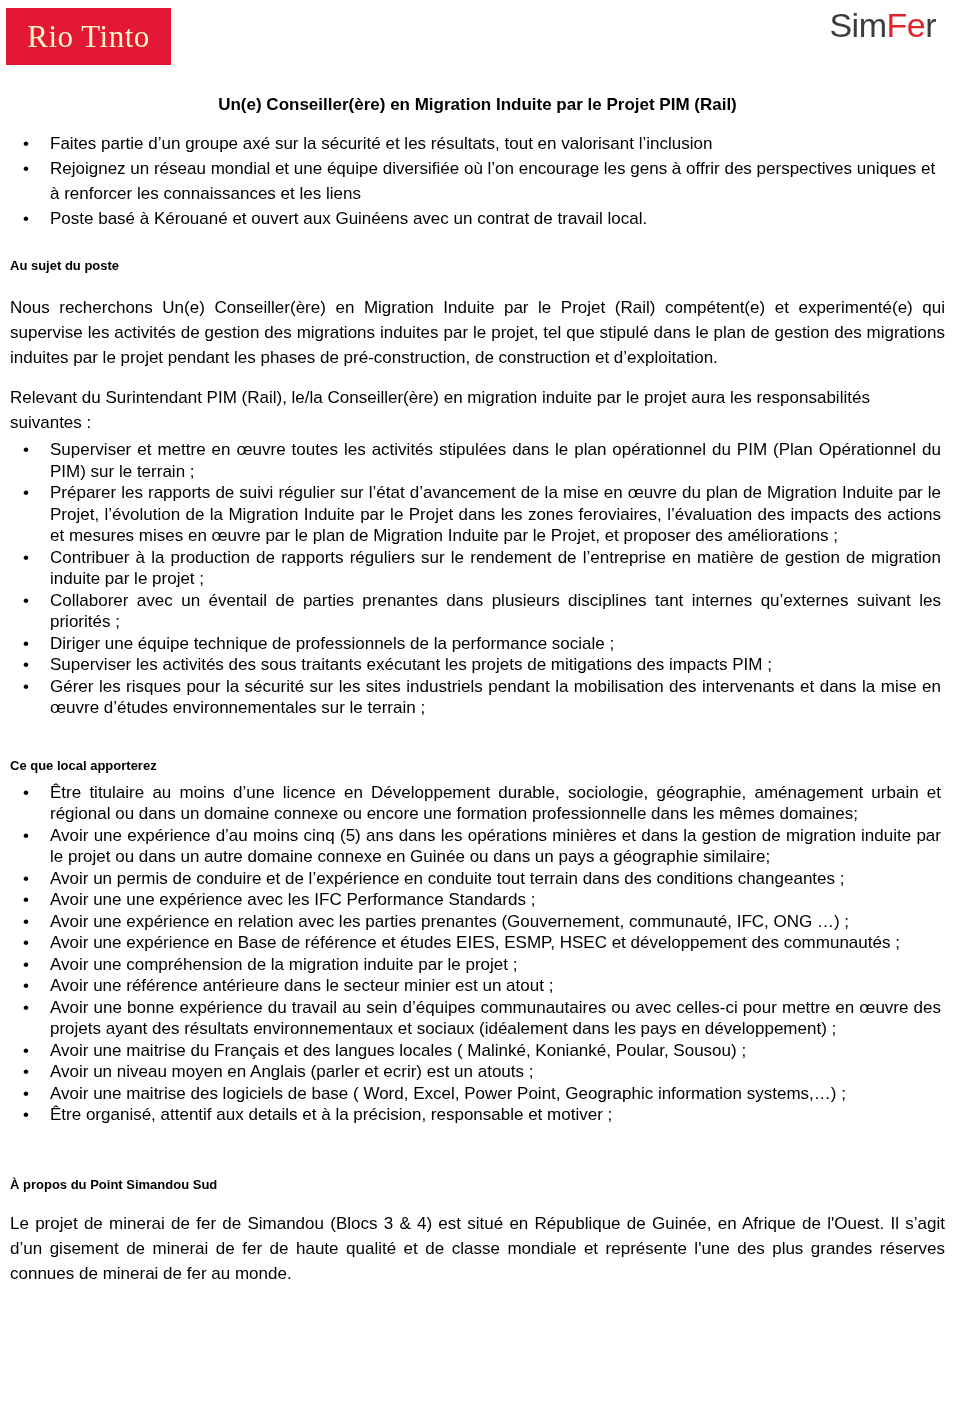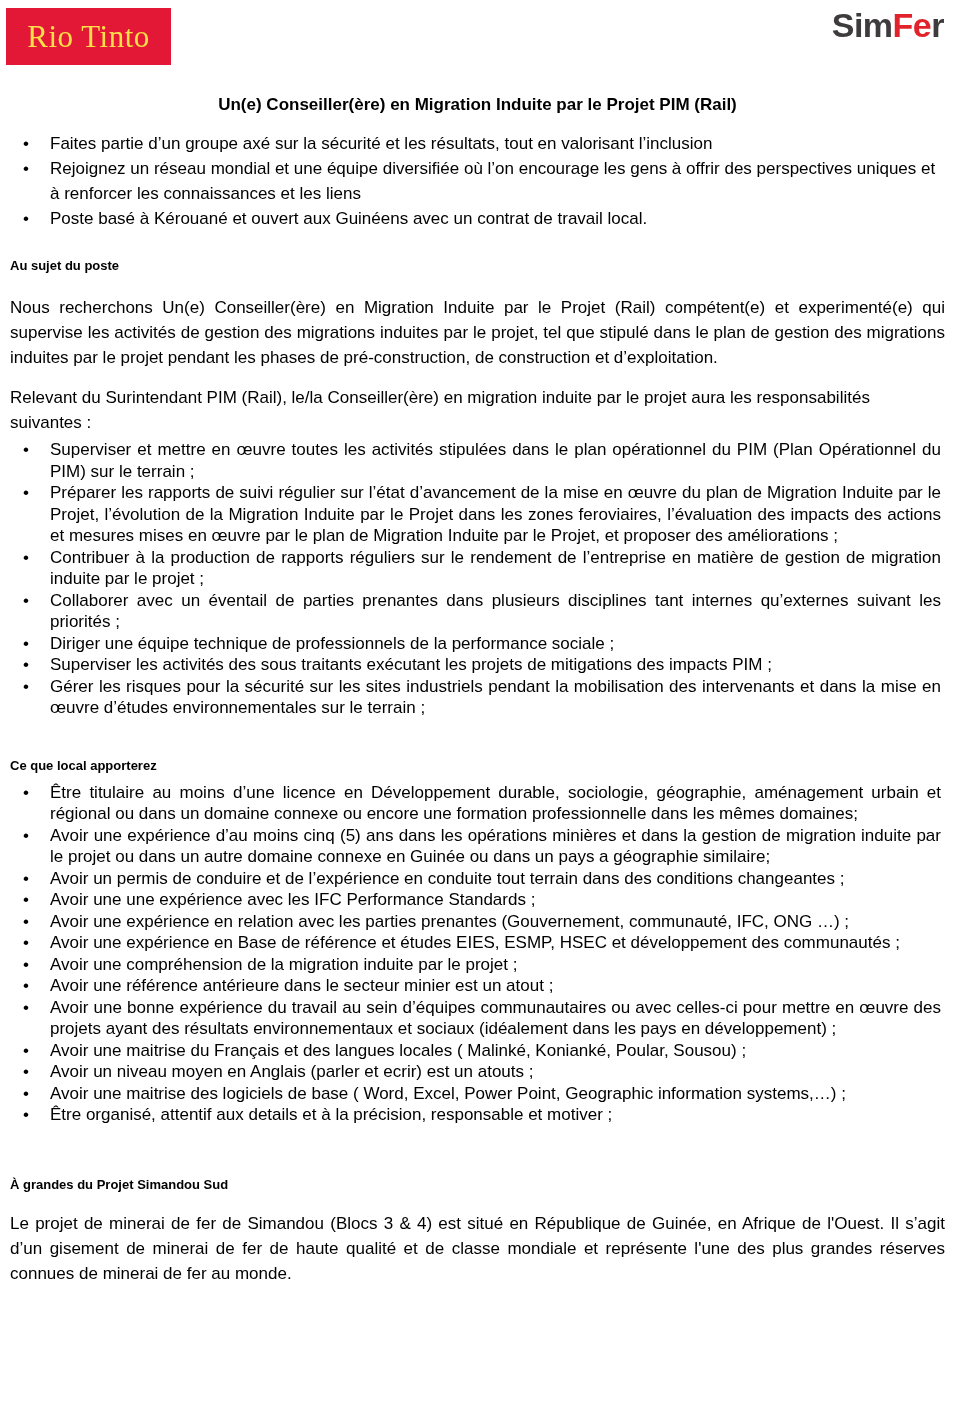--- a/index.html
+++ b/index.html
@@ -17,26 +17,26 @@
   
   .header { position: relative; height: 70px; }
   .rio-logo {
     position: absolute; left: 6px; top: 8px;
     width: 165px; height: 57px;
     background: var(--rio-red, #e31837);
     display: flex; align-items: center; justify-content: center;
   }
   .rio-text {
     font-family: "Liberation Serif", "DejaVu Serif", serif;
-    color: #fde047; font-size: 31px; letter-spacing: 0.5px;
+    color: #fef9c3; font-size: 31px; letter-spacing: 0.5px;
     white-space: nowrap;
   }
   .simfer-logo {
-    position: absolute; right: 16px; top: 6px;
-    font-size: 34px; font-weight: 700; letter-spacing: -0.5px;
+    position: absolute; right: 24px; top: 6px;
+    font-size: 34px; font-weight: 400; letter-spacing: -0.5px;
     white-space: nowrap;
   }
   .sf-dark { color: var(--simfer-dark, #3d3b3c); }
   .sf-red  { color: var(--simfer-red,  #e1242b); }
 
   
   .content { padding: 0 15px 0 10px; }
 
   .title { text-align: center; font-weight: bold; margin: 22px 0 14px 0; line-height: 25px; }
   .title-text { }
@@ -113,18 +113,18 @@
       <li>Avoir une expérience en Base de référence et études EIES, ESMP, HSEC et développement des communautés ;</li>
       <li>Avoir une compréhension de la migration induite par le projet ;</li>
       <li>Avoir une référence antérieure dans le secteur minier est un atout ;</li>
       <li>Avoir une bonne expérience du travail au sein d’équipes communautaires ou avec celles-ci pour mettre en œuvre des projets ayant des résultats environnementaux et sociaux (idéalement dans les pays en développement) ;</li>
       <li>Avoir une maitrise du Français et des langues locales ( Malinké, Konianké, Poular, Sousou) ;</li>
       <li>Avoir un niveau moyen en Anglais (parler et ecrir) est un atouts ;</li>
       <li>Avoir une maitrise des logiciels de base ( Word, Excel, Power Point, Geographic information systems,…) ;</li>
       <li>Être organisé, attentif aux details et à la précision, responsable et motiver ;</li>
     </ul>
 
-    <h2 class="h-project">À grandes du Projet Simandou Sud</h2>
+    <h2 class="h-project">À propos du Point Simandou Sud</h2>
 
     <p class="p-project">Le projet de minerai de fer de Simandou (Blocs 3 &amp; 4) est situé en République de Guinée, en Afrique de l'Ouest. Il s’agit d’un gisement de minerai de fer de haute qualité et de classe mondiale et représente l'une des plus grandes réserves connues de minerai de fer au monde.</p>
 
   </div>
 </div>
 
 </body></html>

